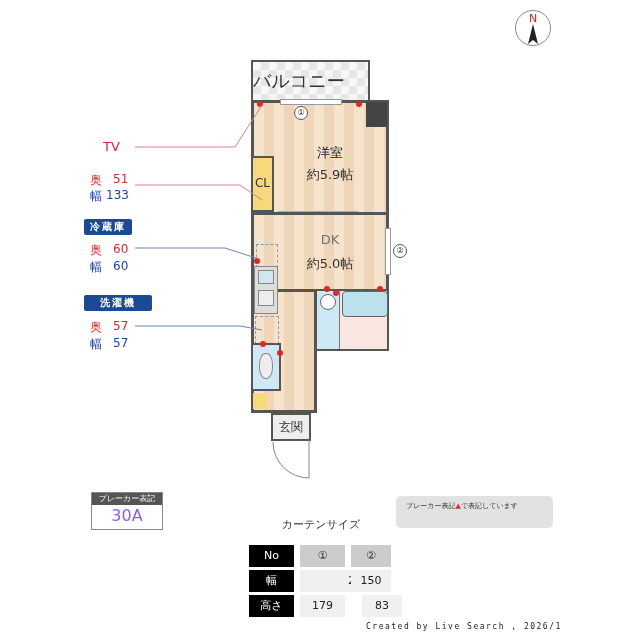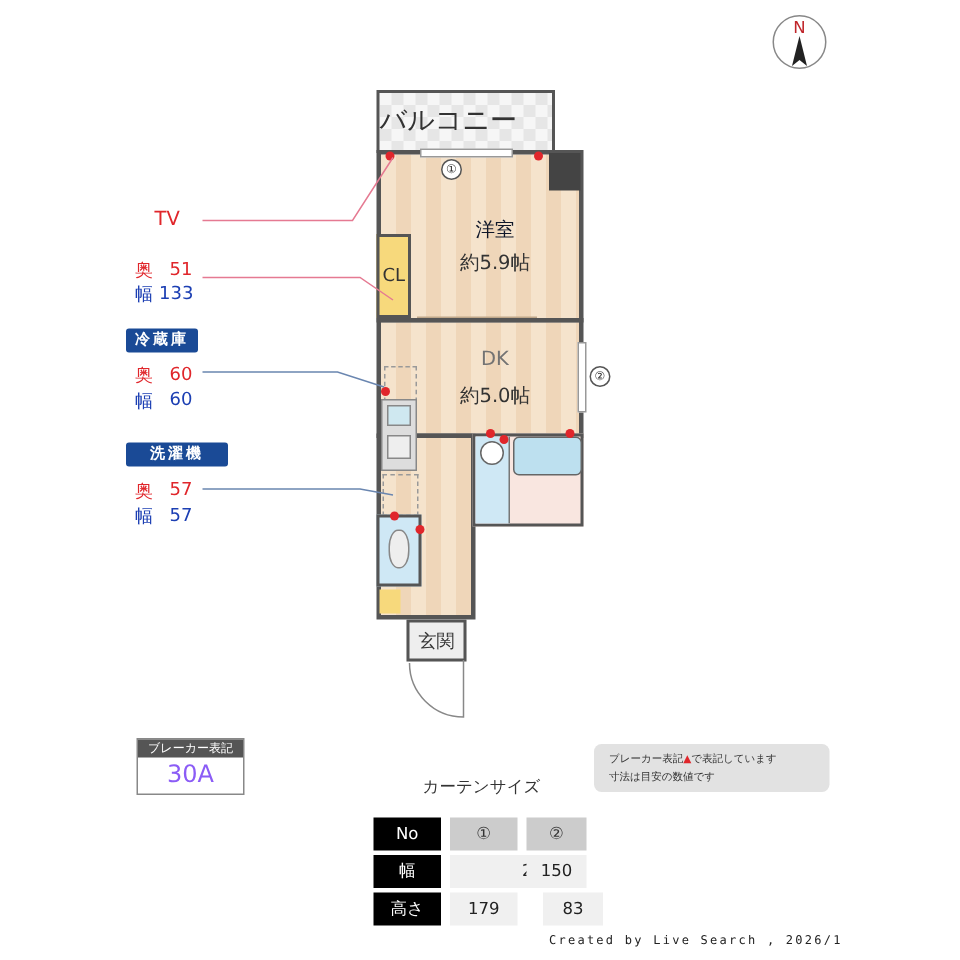--- a/index.html
+++ b/index.html
@@ -111,21 +111,20 @@
 <div class="abs bluelbl" style="left:90px;top:336px;">幅</div>
 <div class="abs bluelbl" style="left:113px;top:336px;">57</div>
 
 <div class="abs" style="left:91px;top:492px;width:70px;height:36px;border:1px solid #888;">
   <div style="background:#555;color:#fff;font-size:8px;text-align:center;height:12px;line-height:12px;">ブレーカー表記</div>
   <div style="color:#8b5cf6;font-size:16px;text-align:center;line-height:22px;">30A</div>
 </div>
 
 <div class="abs" style="left:396px;top:496px;width:157px;height:32px;background:#e2e2e2;border-radius:5px;font-size:7px;color:#333;padding:4px 10px;box-sizing:border-box;line-height:12px;">
   <div><span>ブレーカー表記</span><span style="color:#e0262b;">▲</span><span>で表記しています</span></div>
-  <div>寸法は目安の数値です</div>
 </div>
 
 <div class="abs" style="left:276px;top:517px;width:90px;font-size:11px;color:#333;text-align:center;">カーテンサイズ</div>
 <div class="tcell thead" style="left:249px;top:545px;width:45px;">No</div>
 <div class="tcell thead" style="left:249px;top:570px;width:45px;">幅</div>
 <div class="tcell thead" style="left:249px;top:595px;width:45px;">高さ</div>
 <div class="tcell tnum" style="left:300px;top:545px;width:45px;">①</div>
 <div class="tcell tval" style="left:300px;top:570px;width:45px;padding-left:36px;">200</div>
 <div class="tcell tval" style="left:300px;top:595px;width:45px;">179</div>
 <div class="tcell tnum" style="left:351px;top:545px;width:40px;">②</div>

